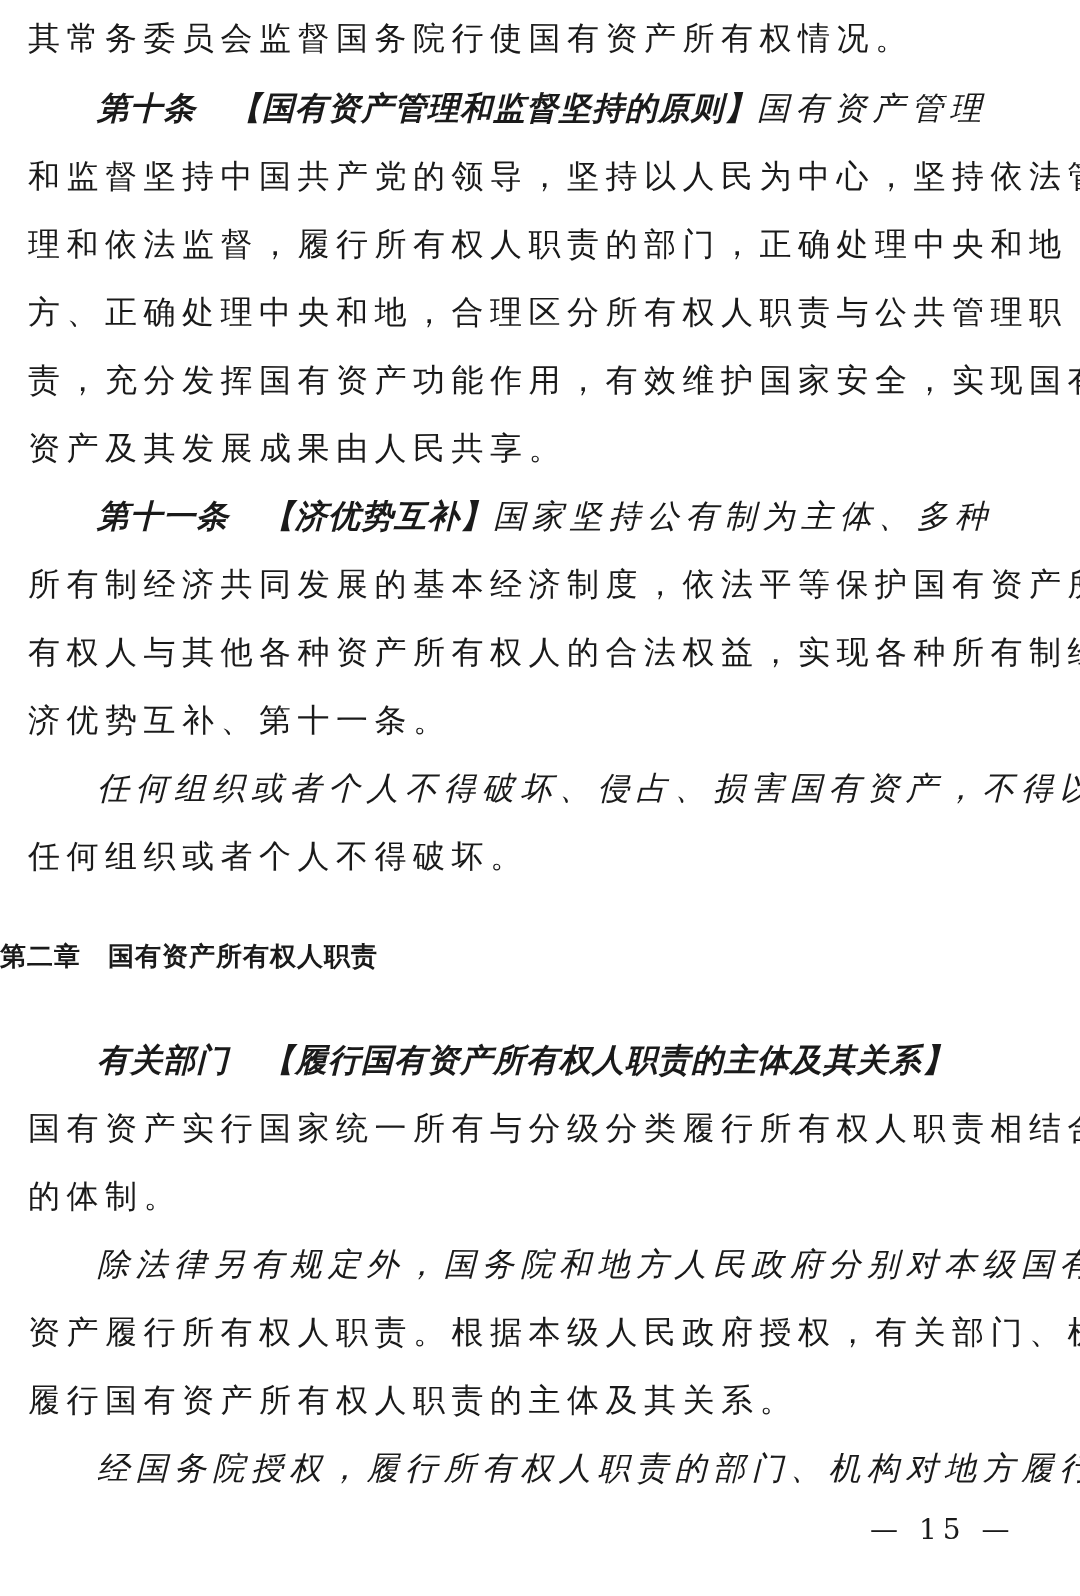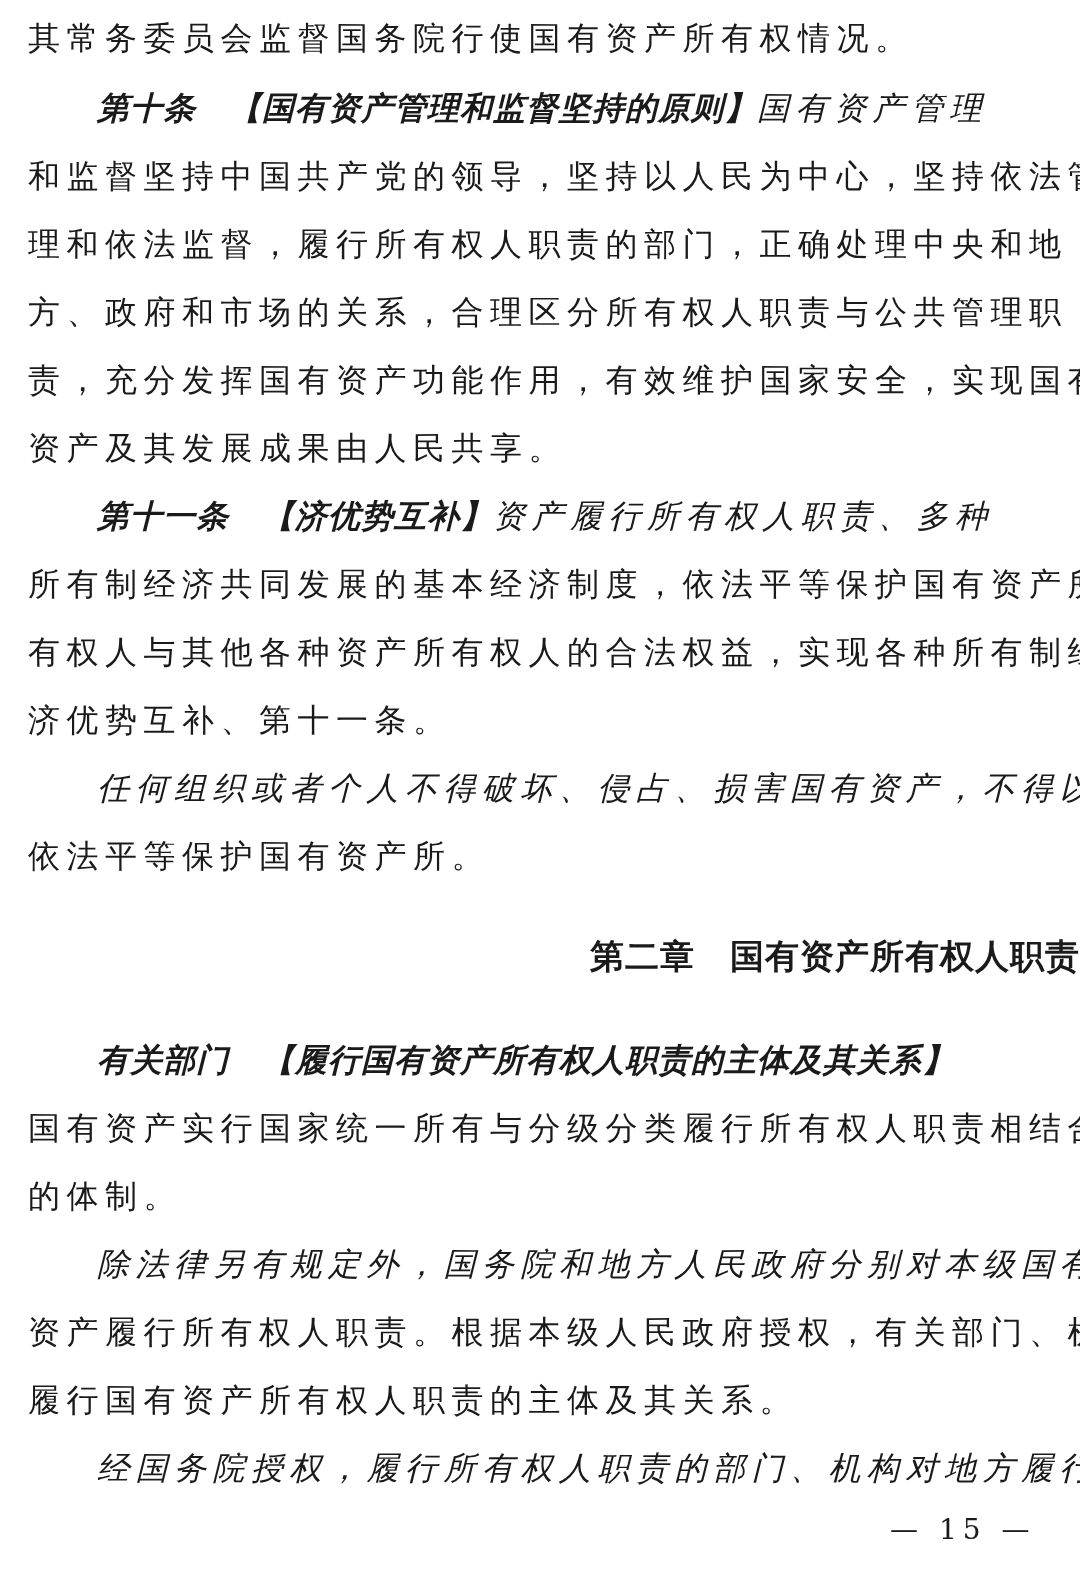--- a/index.html
+++ b/index.html
@@ -9,54 +9,53 @@
       color: #1a1a1a;
     }
     .line {
       position: absolute; left: 28px; width: 1024px;
       font-size: 32px; line-height: 40px; height: 40px;
       white-space: nowrap; letter-spacing: 6.5px;
     }
     .indent { left: 97px; width: 955px; font-style: italic; }
     .bold { font-family: "DejaVu Sans", "Liberation Sans", sans-serif; font-weight: bold; letter-spacing: 1px; }
     .heading {
-      position: absolute; left: 0; width: 1080px; text-align: right;
+      position: absolute; left: 0; width: 1080px; text-align: left;
       font-family: "DejaVu Sans", "Liberation Sans", sans-serif; font-weight: bold;
-      font-size: 34px; line-height: 40px; letter-spacing: 1px;
+      font-size: 26px; line-height: 40px; letter-spacing: 1px;
     }
     .page-num {
       position: absolute; left: 870px; top: 1512px;
       font-size: 28px; line-height: 36px; letter-spacing: 6px;
       font-family: "DejaVu Serif", "Liberation Serif", serif;
-      margin-left: 20px;
     }
   </style>
 </head>
 <body>
 
 <div>
   <div class="line" style="top:18px">其常务委员会监督国务院行使国有资产所有权情况。</div>
 
   <div class="line indent" style="top:88px">
     <span class="bold">第十条　【国有资产管理和监督坚持的原则】</span><span>国有资产管理</span>
   </div>
   <div class="line" style="top:156px">和监督坚持中国共产党的领导，坚持以人民为中心，坚持依法管</div>
   <div class="line" style="top:224px">理和依法监督，履行所有权人职责的部门，正确处理中央和地</div>
-  <div class="line" style="top:292px">方、政府和市场的关系，合理区分所有权人职责与公共管理职</div>
+  <div class="line" style="top:292px">方、正确处理中央和地，合理区分所有权人职责与公共管理职</div>
   <div class="line" style="top:360px">责，充分发挥国有资产功能作用，有效维护国家安全，实现国有</div>
   <div class="line" style="top:428px">资产及其发展成果由人民共享。</div>
 
   <div class="line indent" style="top:496px">
-    <span class="bold">第十一条　【济优势互补】</span><span>资产履行所有权人职责、多种</span>
+    <span class="bold">第十一条　【济优势互补】</span><span>国家坚持公有制为主体、多种</span>
   </div>
   <div class="line" style="top:564px">所有制经济共同发展的基本经济制度，依法平等保护国有资产所</div>
   <div class="line" style="top:632px">有权人与其他各种资产所有权人的合法权益，实现各种所有制经</div>
   <div class="line" style="top:700px">济优势互补、第十一条。</div>
   <div class="line indent" style="top:768px">任何组织或者个人不得破坏、侵占、损害国有资产，不得以</div>
-  <div class="line" style="top:836px">依法平等保护国有资产所。</div>
+  <div class="line" style="top:836px">任何组织或者个人不得破坏。</div>
 
   <div class="heading" style="top:936px">第二章　国有资产所有权人职责</div>
 
   <div class="line indent" style="top:1040px">
     <span class="bold">有关部门　【履行国有资产所有权人职责的主体及其关系】</span><span></span>
   </div>
   <div class="line" style="top:1108px">国有资产实行国家统一所有与分级分类履行所有权人职责相结合</div>
   <div class="line" style="top:1176px">的体制。</div>
   <div class="line indent" style="top:1244px">除法律另有规定外，国务院和地方人民政府分别对本级国有</div>
   <div class="line" style="top:1312px">资产履行所有权人职责。根据本级人民政府授权，有关部门、机</div>

